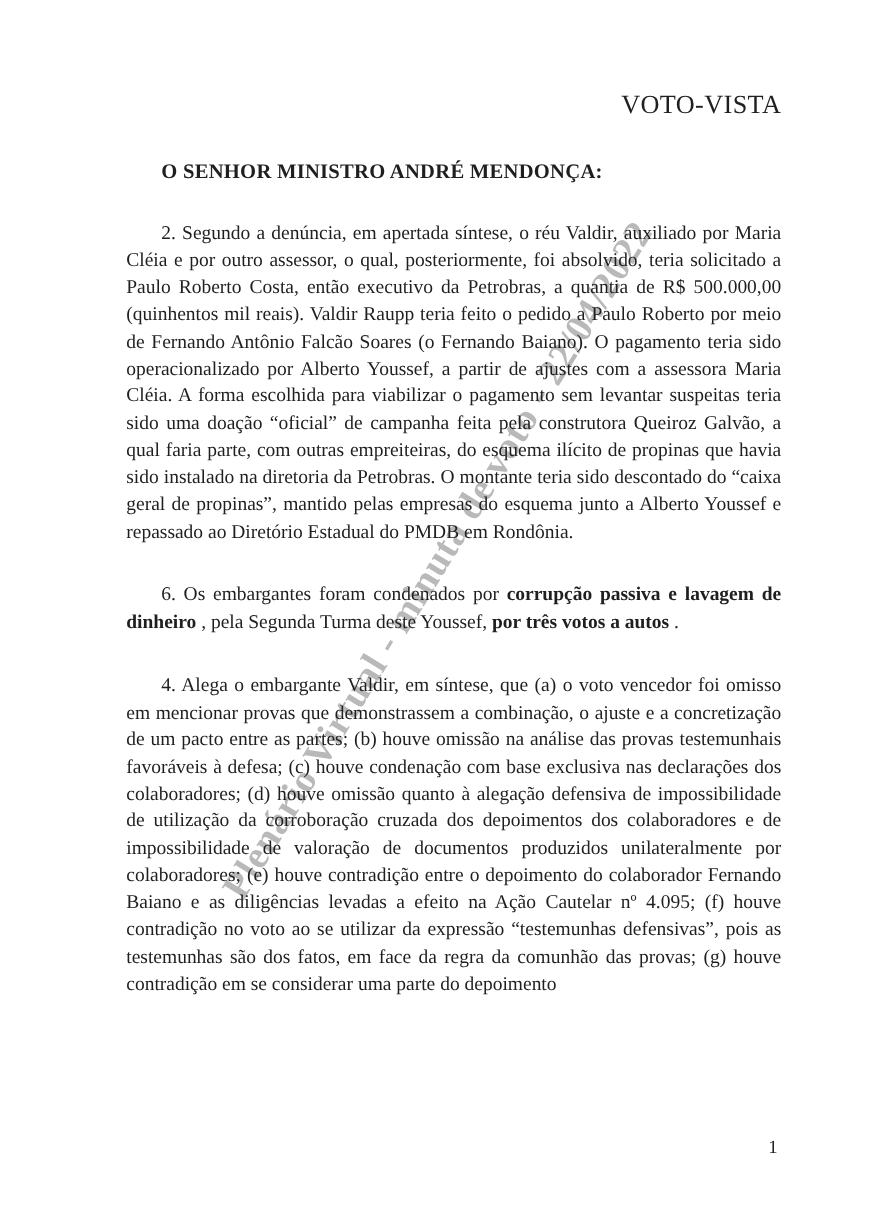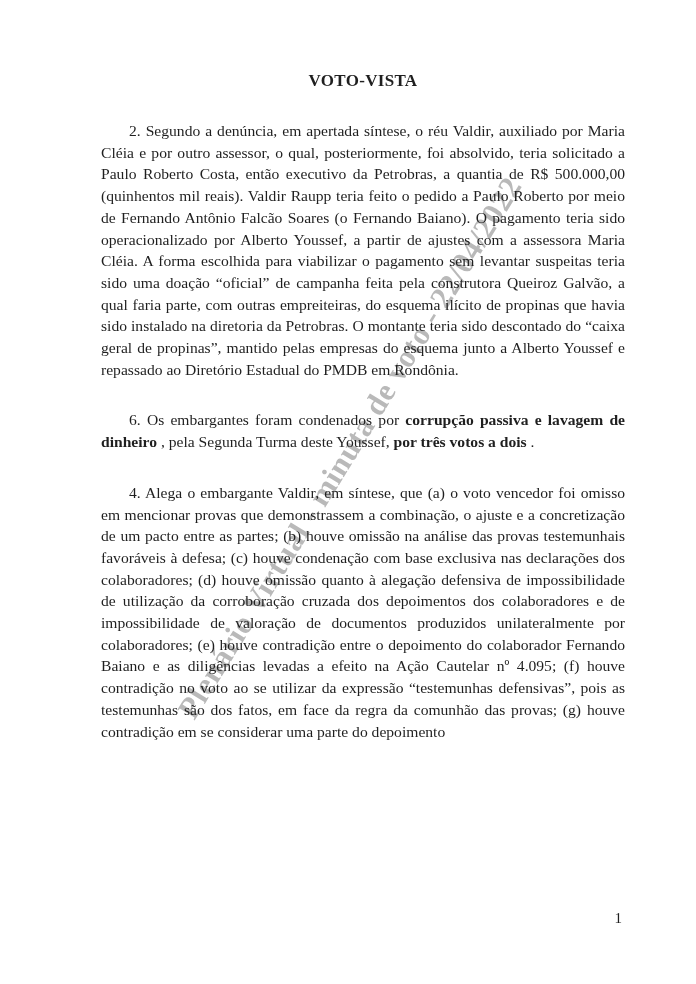--- a/index.html
+++ b/index.html
@@ -32,23 +32,23 @@
   }
   .content {
     position: absolute;
     left: 101px;
     top: 71px;
     width: 524px;
     z-index: 2;
   }
   .doc-title {
     margin: 0;
-    font-size: 17px;
-    font-weight: bold;
-    text-align: center;
+    font-size: 21px;
+    font-weight: normal;
+    text-align: right;
     letter-spacing: 0.3px;
   }
   .doc-heading {
     margin: 31px 0 0 0;
     font-size: 16.5px;
     font-weight: bold;
     text-indent: 28px;
     letter-spacing: 0.2px;
   }
   .para {
@@ -76,25 +76,26 @@
 <body>
 
 <div class="page">
 
   <div class="watermark">Plenário Virtual - minuta de voto - 22/04/2022</div>
 
   <div class="content">
 
     <h1 class="doc-title">VOTO-VISTA</h1>
 
+    <h2 class="doc-heading">O SENHOR MINISTRO ANDRÉ MENDONÇA:</h2>
 
 
     <p class="para">2. Segundo a denúncia, em apertada síntese, o réu Valdir, auxiliado por Maria Cléia e por outro assessor, o qual, posteriormente, foi absolvido, teria solicitado a Paulo Roberto Costa, então executivo da Petrobras, a quantia de R$ 500.000,00 (quinhentos mil reais). Valdir Raupp teria feito o pedido a Paulo Roberto por meio de Fernando Antônio Falcão Soares (o Fernando Baiano). O pagamento teria sido operacionalizado por Alberto Youssef, a partir de ajustes com a assessora Maria Cléia. A forma escolhida para viabilizar o pagamento sem levantar suspeitas teria sido uma doação “oficial” de campanha feita pela construtora Queiroz Galvão, a qual faria parte, com outras empreiteiras, do esquema ilícito de propinas que havia sido instalado na diretoria da Petrobras. O montante teria sido descontado do “caixa geral de propinas”, mantido pelas empresas do esquema junto a Alberto Youssef e repassado ao Diretório Estadual do PMDB em Rondônia.</p>
 
-    <p class="para"><span>6. Os embargantes foram condenados por </span><strong>corrupção passiva e lavagem de dinheiro</strong><span> , pela Segunda Turma deste Youssef, </span><strong>por três votos a dois</strong><span> .</span></p>
+    <p class="para"><span>6. Os embargantes foram condenados por </span><strong>corrupção passiva e lavagem de dinheiro</strong><span> , pela Segunda Turma deste Youssef, </span><strong>por três votos a autos</strong><span> .</span></p>
 
     <p class="para">4. Alega o embargante Valdir, em síntese, que (a) o voto vencedor foi omisso em mencionar provas que demonstrassem a combinação, o ajuste e a concretização de um pacto entre as partes; (b) houve omissão na análise das provas testemunhais favoráveis à defesa; (c) houve condenação com base exclusiva nas declarações dos colaboradores; (d) houve omissão quanto à alegação defensiva de impossibilidade de utilização da corroboração cruzada dos depoimentos dos colaboradores e de impossibilidade de valoração de documentos produzidos unilateralmente por colaboradores; (e) houve contradição entre o depoimento do colaborador Fernando Baiano e as diligências levadas a efeito na Ação Cautelar nº 4.095; (f) houve contradição no voto ao se utilizar da expressão “testemunhas defensivas”, pois as testemunhas são dos fatos, em face da regra da comunhão das provas; (g) houve contradição em se considerar uma parte do depoimento</p>
 
   </div>
 
   <div class="page-number">1</div>
 
 </div>
 
 </body></html>

